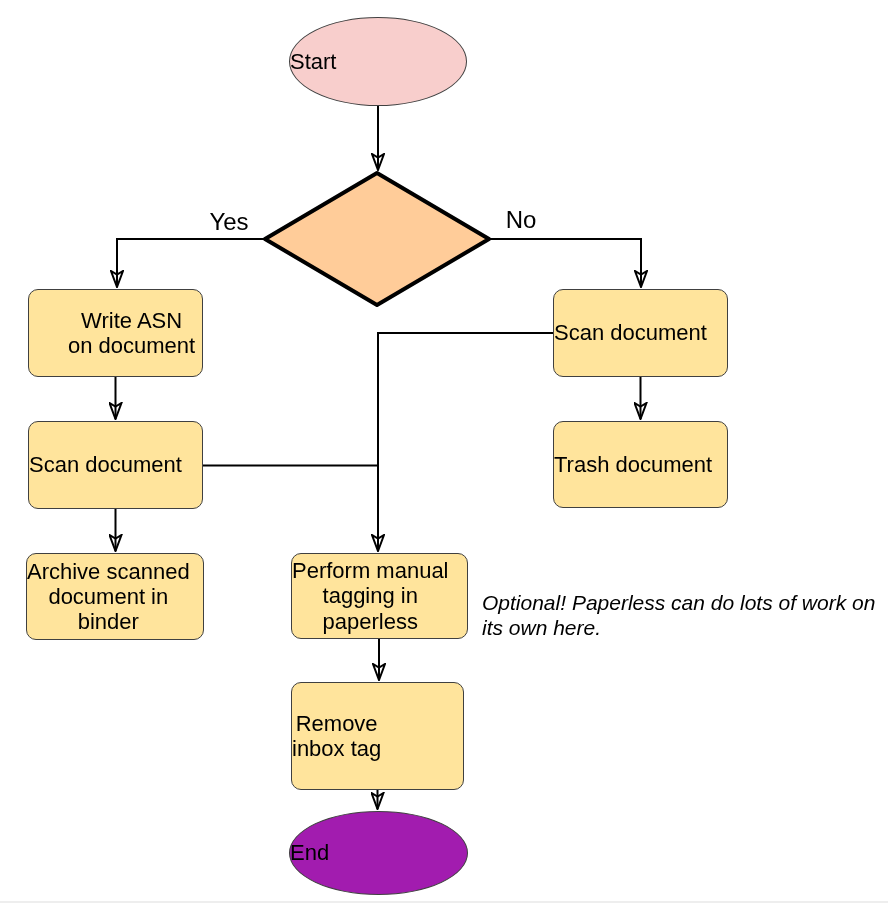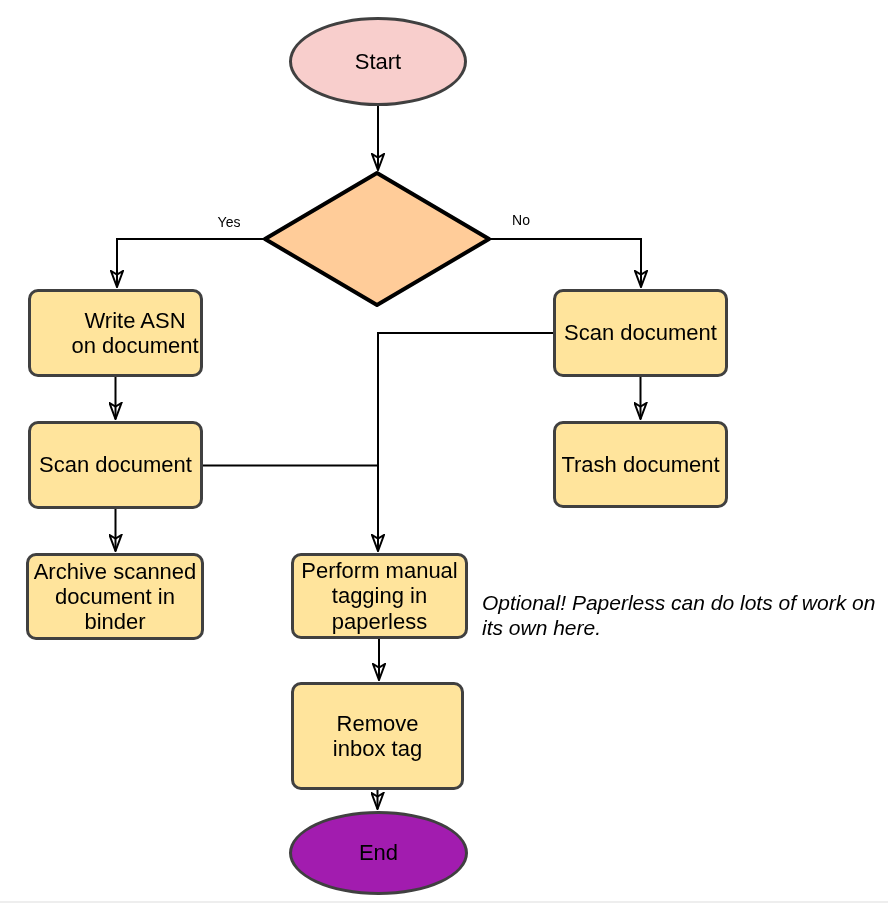--- a/index.html
+++ b/index.html
@@ -24,24 +24,23 @@
   }
   .edges path, .edges polyline {
     fill: none;
     stroke: #000000;
     stroke-width: 2;
   }
   .node {
     position: absolute;
     z-index: 2;
     box-sizing: border-box;
-    border: 3px solid #404040;
+    border: 1px solid #404040;
     display: flex;
     align-items: center;
-    justify-content: center;
     text-align: center;
     font-size: 22px;
     line-height: 1.15;
     white-space: pre-line;
   }
   .process {
     border-radius: 10px;
   }
   .terminal {
     border-radius: 50%;
@@ -54,21 +53,21 @@
     justify-content: center;
     text-align: center;
     font-size: 22px;
     line-height: 1.15;
     white-space: pre-line;
   }
   .edge-label {
     position: absolute;
     z-index: 2;
     transform: translate(-50%, -50%);
-    font-size: 14px;
+    font-size: 24px;
     white-space: nowrap;
   }
   .annotation {
     position: absolute;
     z-index: 2;
     font-style: italic;
     font-size: 21px;
     line-height: 1.18;
     white-space: pre-line;
   }

